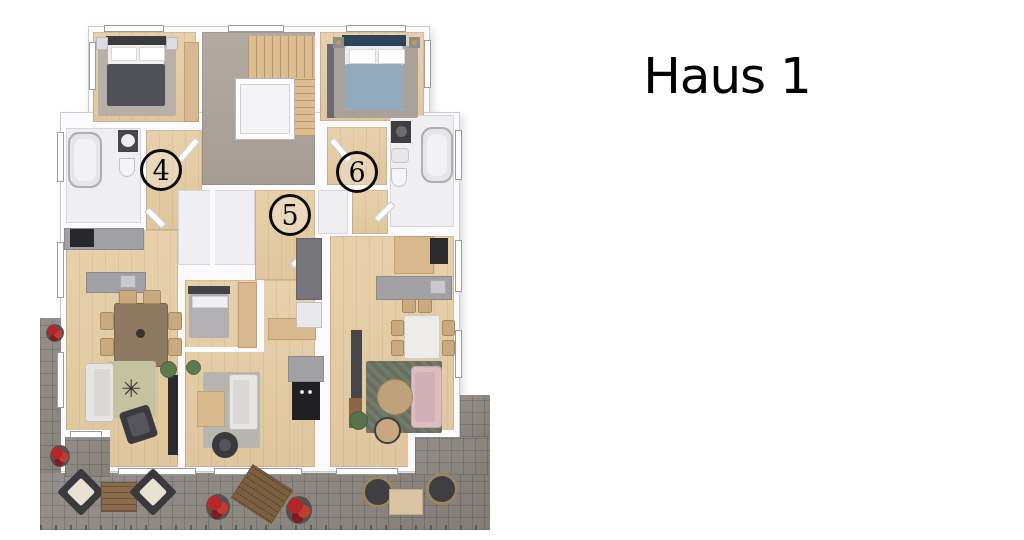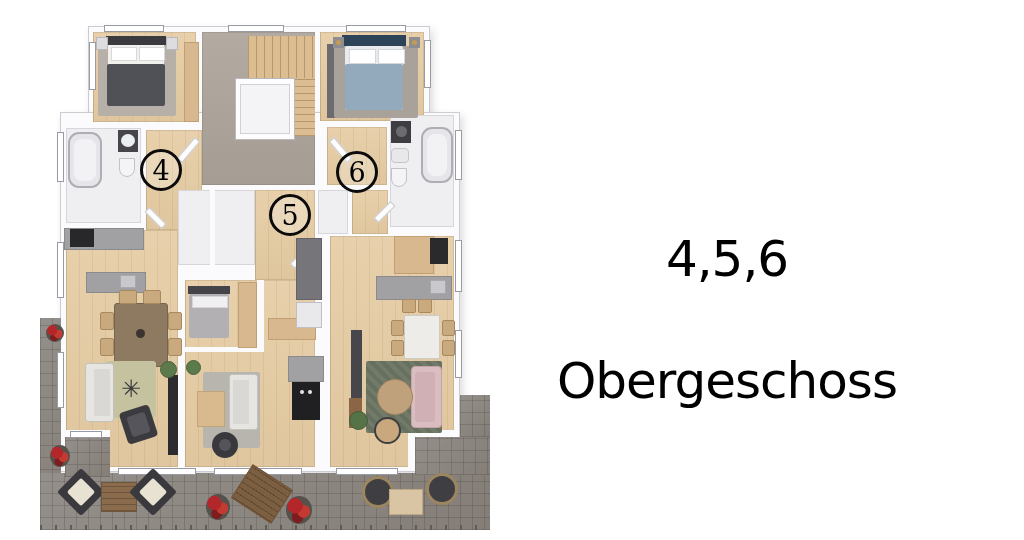--- a/index.html
+++ b/index.html
@@ -228,16 +228,15 @@
         <span>4</span>
       </div>
     <div class="abs unit" style="left:269px;top:194px;">
         <span>5</span>
       </div>
     <div class="abs unit" style="left:336px;top:151px;">
         <span>6</span>
       </div>
   </div>
 
-  <div class="tline" style="top:229px;">4,5,6</div>
-  <div class="tline" style="top:351px;">Obergeschoss</div>
+  <div class="tline" style="top:46px;">Haus 1</div>
 
 </div>
 
 </body></html>

